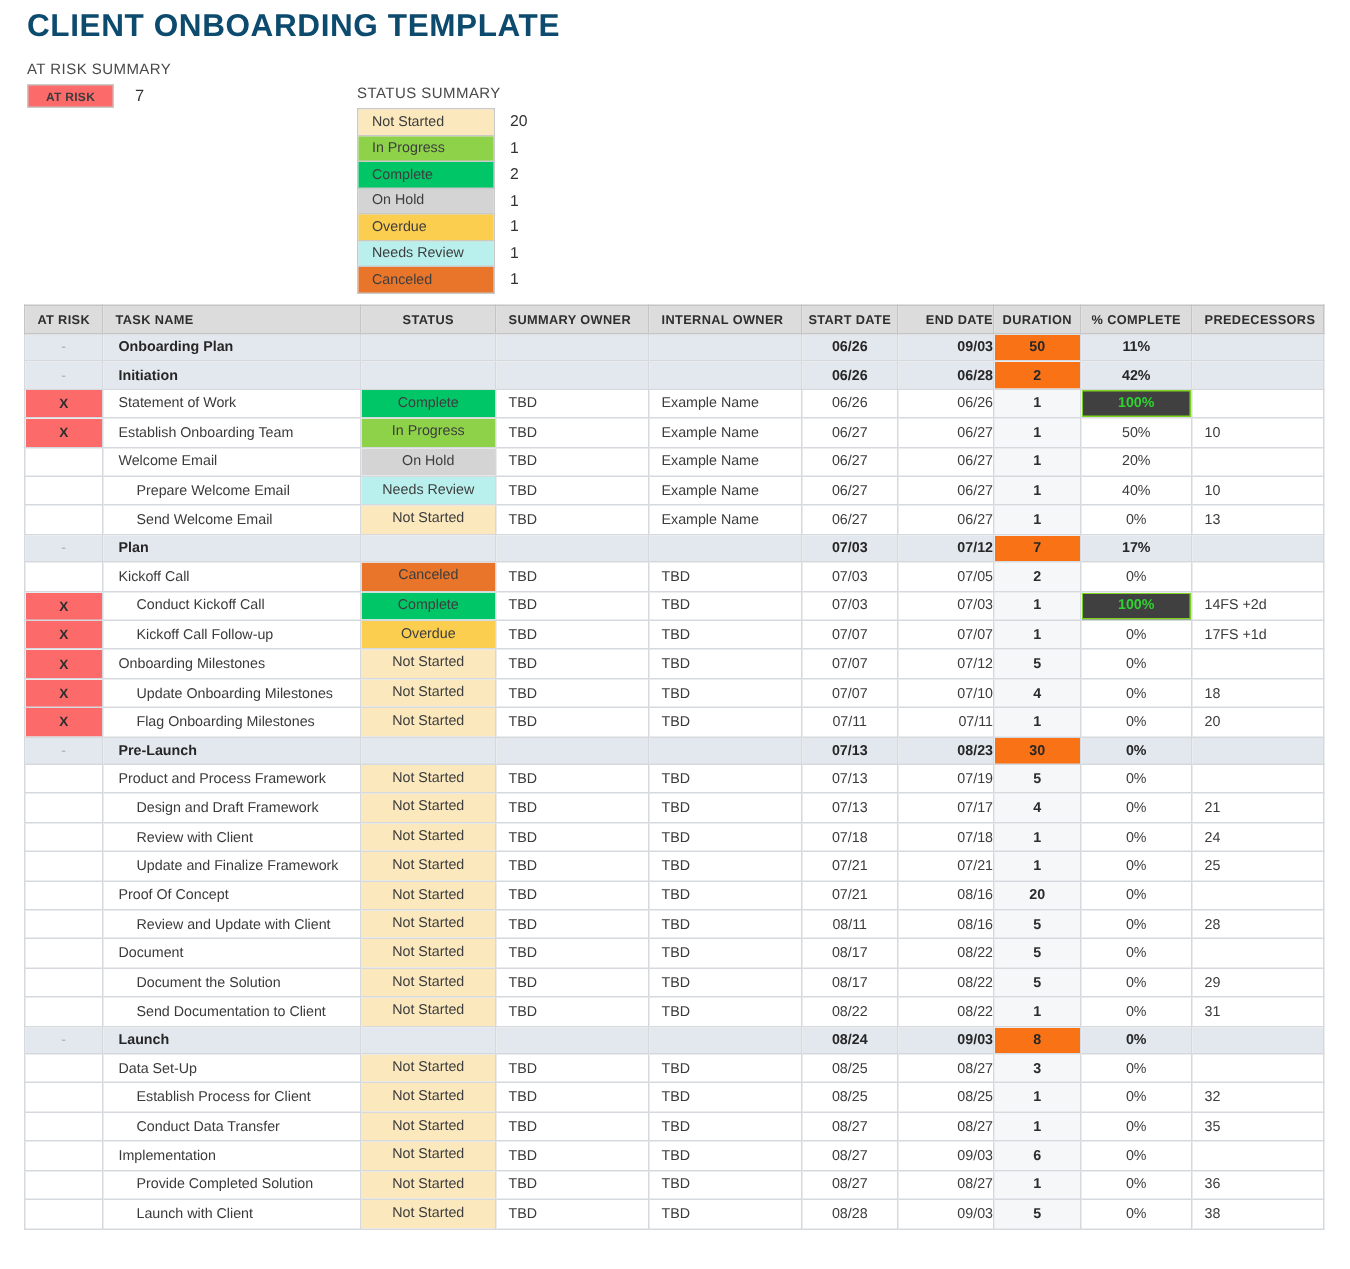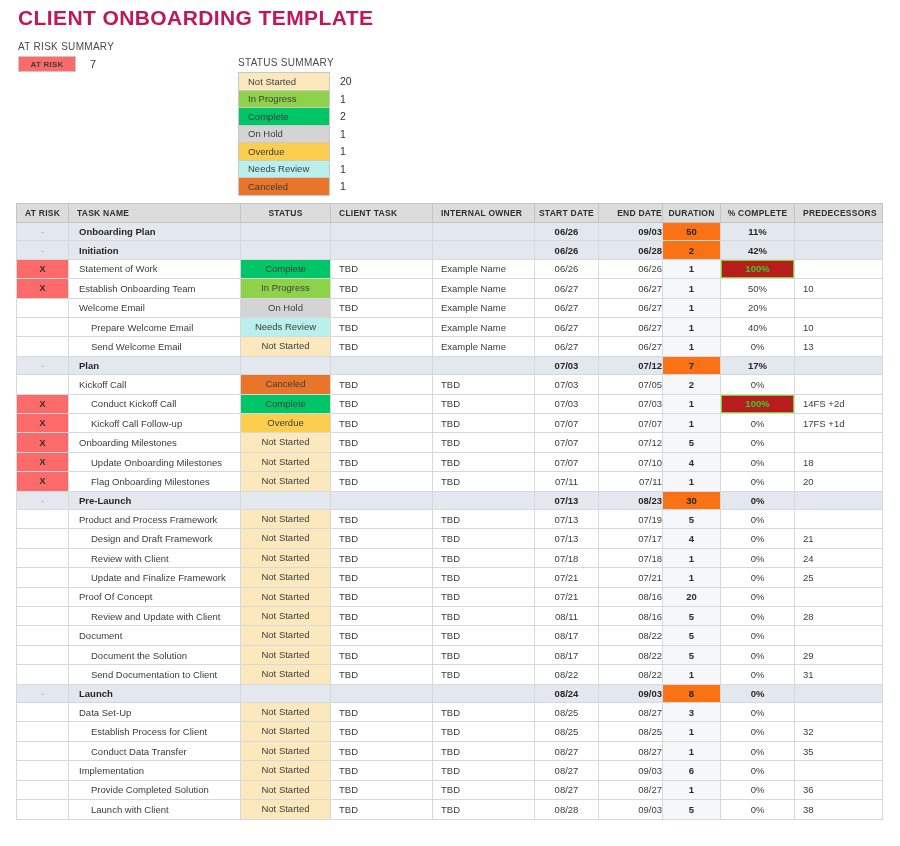--- a/index.html
+++ b/index.html
@@ -18,21 +18,21 @@
   }
 
   
   .page-title {
     position: absolute;
     left: 18px;
     top: 6px;
     font-size: 21px;
     font-weight: bold;
     letter-spacing: 0.4px;
-    color: #be185d;
+    color: #0c4a6e;
   }
 
   
   .summary-label {
     font-size: 10px;
     color: #4a4a4a;
     letter-spacing: 0.3px;
     margin-bottom: 4px;
   }
   #at-risk-summary {
@@ -169,21 +169,21 @@
   .st-in-progress  { background: #8ed24a; }
   .st-complete     { background: #00c667; }
   .st-on-hold      { background: #d4d4d4; }
   .st-overdue      { background: #fcce4f; }
   .st-needs-review { background: #b9f0ed; }
   .st-canceled     { background: #e8752a; }
   .st-blank        { background: transparent; }
 
   
   td.pct-done {
-    background: #b91c1c;
+    background: #404040;
     color: #2fd22f;
     font-weight: bold;
     box-shadow: inset 0 0 0 1px #7ed321;
   }
 </style>
 </head>
 <body>
 
 <div class="page-title">CLIENT ONBOARDING TEMPLATE</div>
 
@@ -228,21 +228,21 @@
       </div>
     </div>
 </div>
 
 <table id="task-table">
   <thead>
     <tr>
       <th class="c-atrisk">AT RISK</th>
       <th class="c-task">TASK NAME</th>
       <th class="c-status">STATUS</th>
-      <th class="c-client">CLIENT TASK</th>
+      <th class="c-client">SUMMARY OWNER</th>
       <th class="c-internal">INTERNAL OWNER</th>
       <th class="c-start">START DATE</th>
       <th class="c-end">END DATE</th>
       <th class="c-dur">DURATION</th>
       <th class="c-pct">% COMPLETE</th>
       <th class="c-pred">PREDECESSORS</th>
     </tr>
   </thead>
   <tbody id="task-body">
       <tr class="section">

